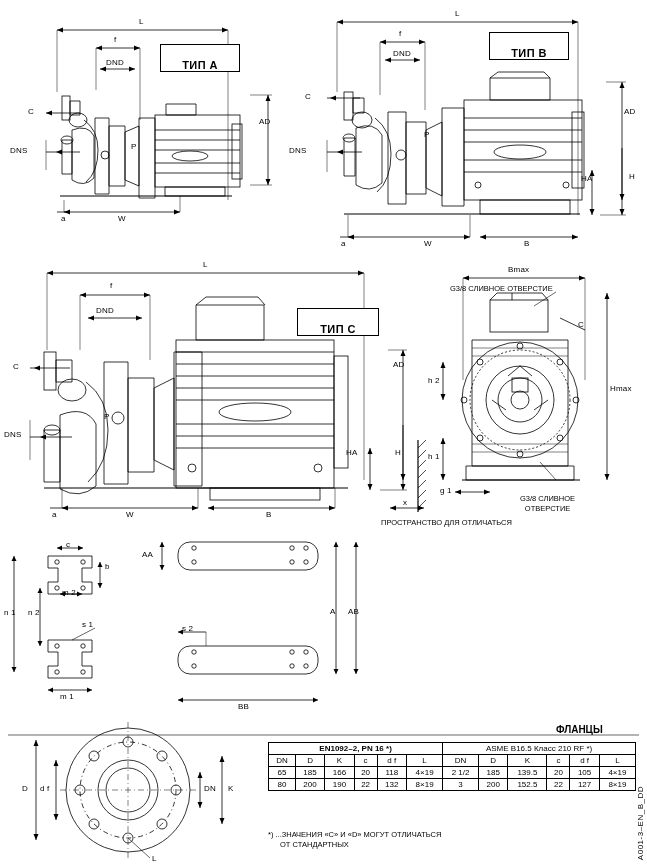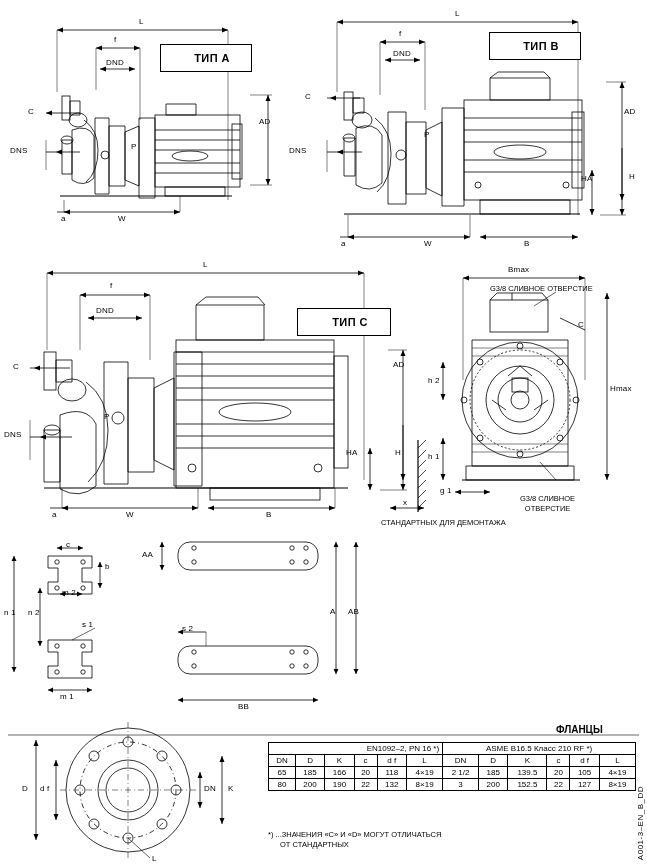--- a/index.html
+++ b/index.html
@@ -1,20 +1,20 @@
 <!DOCTYPE html>
 <html><head>
 <meta charset="utf-8">
 <style>
   html,body{margin:0;padding:0;background:#ffffff;}
   body{width:647px;height:868px;position:relative;font-family:"Liberation Sans",sans-serif;color:#000;overflow:hidden;}
   .page{position:relative;width:647px;height:868px;}
   svg{display:block;}
   .lbl{position:absolute;font-size:8px;letter-spacing:.2px;white-space:nowrap;}
-  .tbox{position:absolute;border:1.4px solid #000;background:#fff;display:flex;align-items:center;justify-content:center;font-weight:bold;font-size:11px;letter-spacing:.4px;padding-left:12px;}
+  .tbox{position:absolute;border:1.4px solid #000;background:#fff;display:flex;align-items:flex-end;justify-content:center;font-weight:bold;font-size:11px;letter-spacing:.4px;}
   .sidecode{position:absolute;right:2px;bottom:8px;font-size:8px;writing-mode:vertical-rl;transform:rotate(180deg);letter-spacing:.5px;}
   table.flanges{position:absolute;border-collapse:collapse;font-size:8px;}
   table.flanges td,table.flanges th{border:0.8px solid #000;padding:1px 3px;text-align:center;font-weight:normal;}
   .flTitle{position:absolute;font-size:10px;font-weight:bold;}
   .note{position:absolute;font-size:7.5px;line-height:1.35;}
   .hatch{fill:none;stroke:#000;stroke-width:.7}
 </style>
 </head>
 <body>
 
@@ -462,24 +462,24 @@
 <div class="lbl" style="left:13px;top:362px;">C</div>
 <div class="lbl" style="left:4px;top:430px;">DNS</div>
 <div class="lbl" style="left:104px;top:412px;">P</div>
 <div class="lbl" style="left:393px;top:360px;">AD</div>
 <div class="lbl" style="left:395px;top:448px;">H</div>
 <div class="lbl" style="left:346px;top:448px;">HA</div>
 <div class="lbl" style="left:126px;top:510px;">W</div>
 <div class="lbl" style="left:266px;top:510px;">B</div>
 <div class="lbl" style="left:52px;top:510px;">a</div>
 <div class="lbl" style="left:403px;top:498px;">x</div>
-<div class="note" style="left:381px;top:518px;">СТАНДАРТНЫХ ДЛЯ ДЕМОНТАЖА</div>
+<div class="note" style="left:381px;top:518px;">ПРОСТРАНСТВО ДЛЯ ОТЛИЧАТЬСЯ</div>
 
 <div class="lbl" style="left:508px;top:265px;">Bmax</div>
-<div class="note" style="left:450px;top:284px;margin-left:40px;">G3/8 СЛИВНОЕ ОТВЕРСТИЕ</div>
+<div class="note" style="left:450px;top:284px;">G3/8 СЛИВНОЕ ОТВЕРСТИЕ</div>
 <div class="lbl" style="left:578px;top:320px;">C</div>
 <div class="lbl" style="left:610px;top:384px;">Hmax</div>
 <div class="lbl" style="left:428px;top:376px;">h 2</div>
 <div class="lbl" style="left:428px;top:452px;">h 1</div>
 <div class="lbl" style="left:440px;top:486px;">g 1</div>
 <div class="note" style="left:520px;top:494px;text-align:center;"><span>G3/8 СЛИВНОЕ</span><br><span>ОТВЕРСТИЕ</span></div>
 
 <div class="lbl" style="left:105px;top:562px;">b</div>
 <div class="lbl" style="left:66px;top:540px;">c</div>
 <div class="lbl" style="left:62px;top:588px;">m 2</div>
@@ -496,21 +496,21 @@
 <div class="lbl" style="left:22px;top:784px;">D</div>
 <div class="lbl" style="left:40px;top:784px;">d f</div>
 <div class="lbl" style="left:204px;top:784px;">DN</div>
 <div class="lbl" style="left:228px;top:784px;">K</div>
 <div class="lbl" style="left:152px;top:854px;">L</div>
 
 <div class="flTitle" style="left:556px;top:724px;">ФЛАНЦЫ</div>
 <table class="flanges" style="left:268px;top:742px;width:368px;">
   <tbody>
         <tr>
-    <td colspan="6" style="font-weight:normal;text-align:right;">EN1092–2, PN 16 *)</td>
+    <td colspan="6" style="font-weight:bold;">EN1092–2, PN 16 *)</td>
     <td colspan="6" style="font-weight:normal;">ASME B16.5 Класс 210 RF *)</td>
   </tr>
   <tr>
     <td>DN</td>
     <td>D</td>
     <td>K</td>
     <td>c</td>
     <td>d f</td>
     <td>L</td>
     <td>DN</td>

